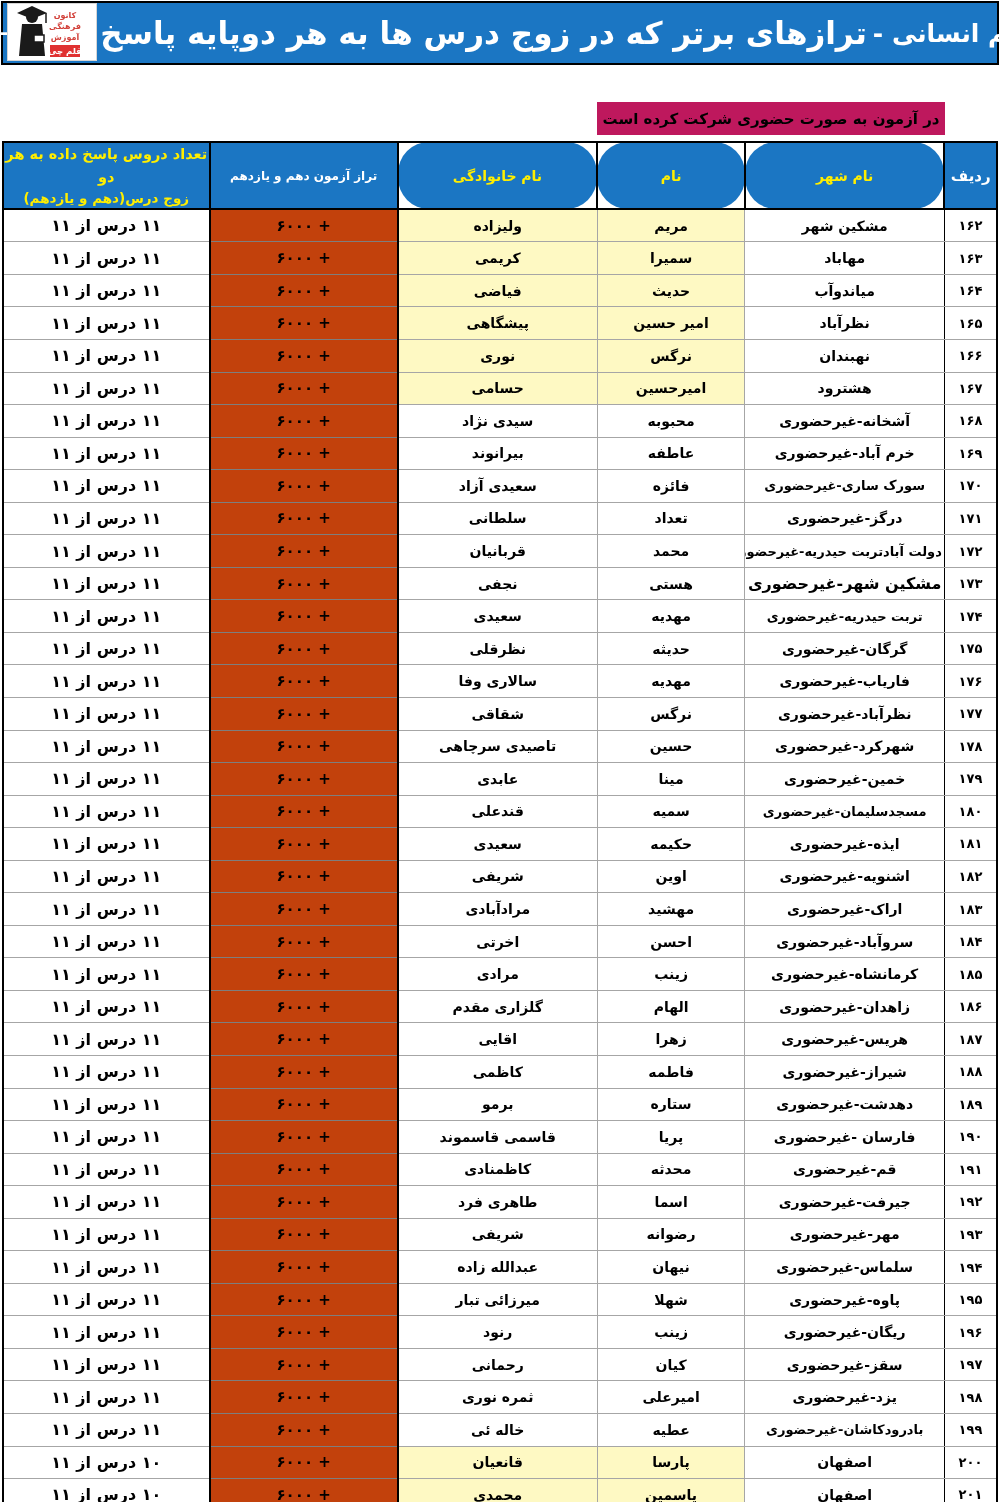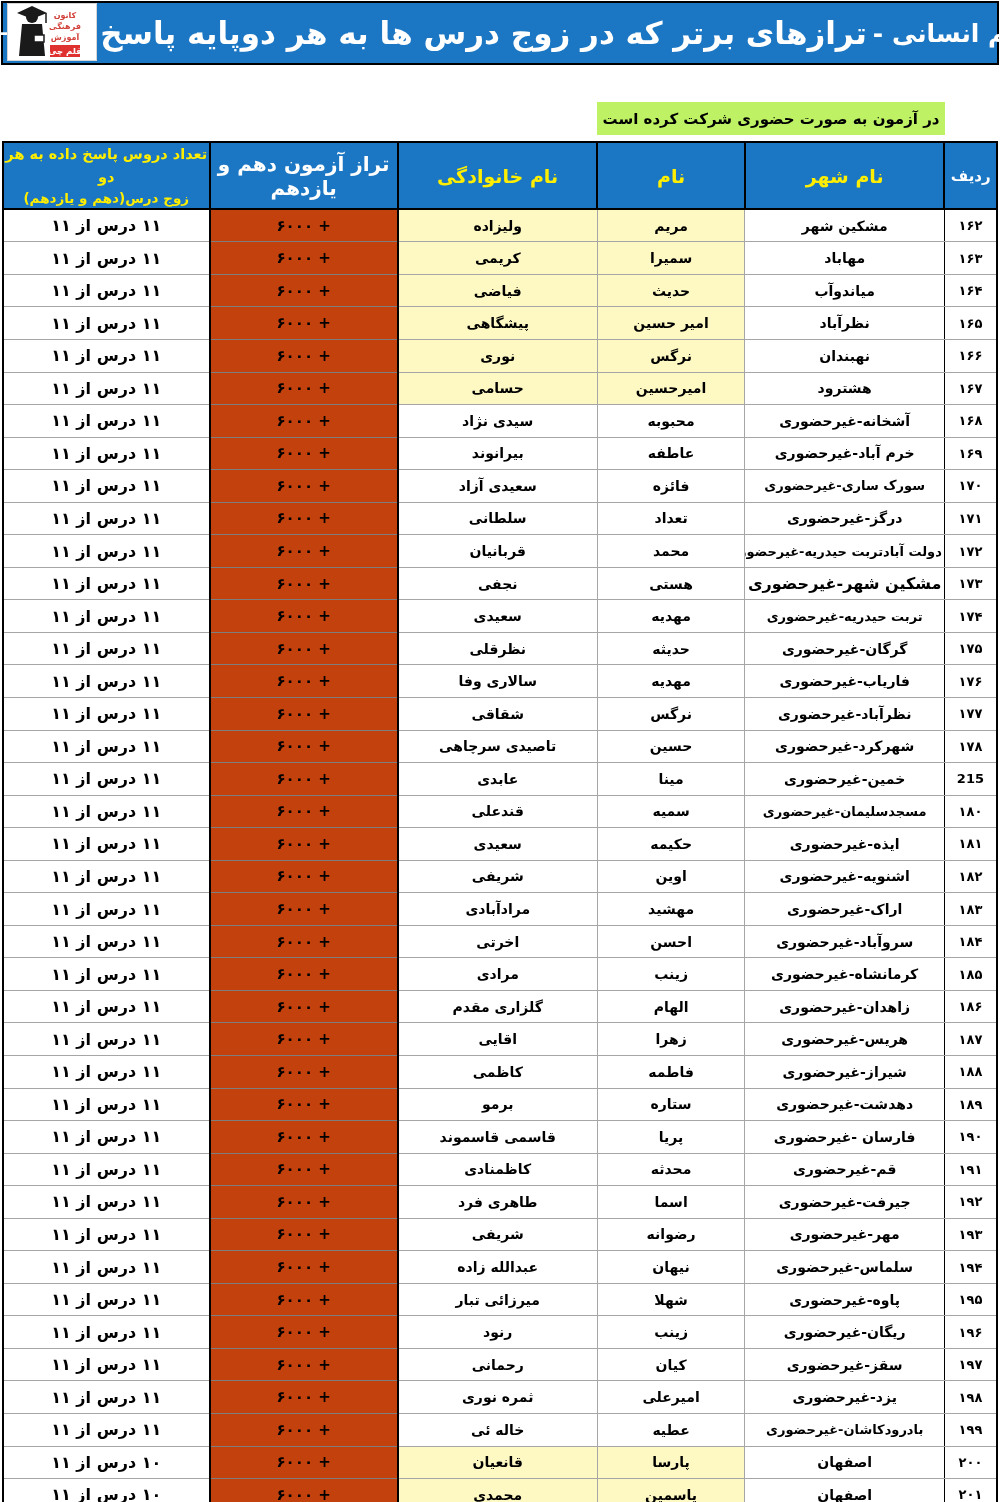--- a/index.html
+++ b/index.html
@@ -17,41 +17,41 @@
   .titlebar .t-grade{font-size:25px;font-weight:bold;}
   .titlebar .t-main{font-size:31px;font-weight:bold;margin:0 6px 0 2px;}
   .titlebar .t-exam{font-size:21px;font-weight:bold;}
   .logo{
     position:absolute;left:7px;top:3px;width:88px;height:56px;background:#14b8a6;
     border:1px solid #d5d5d5;
   }
   
   .note{
     position:absolute;left:597px;top:102px;width:348px;height:33px;
-    background:#bef264;color:#000;direction:rtl;
+    background:#be185d;color:#000;direction:rtl;
     display:flex;align-items:center;justify-content:center;
     font-size:15px;font-weight:bold;
   }
   
   table.scores{
     position:absolute;top:141px;left:2px;width:996px;
     border-collapse:collapse;table-layout:fixed;direction:rtl;
     border:2px solid #000;
   }
   thead tr{height:58px;}
   tbody tr{height:32.55px;}
   th{
     background:#1b76c3;border:2.5px solid #000;padding:0;
     font-weight:bold;vertical-align:middle;text-align:center;
   }
   th.yellow{color:#ffee00;}
   th.white{color:#fff;}
-  th.h-last,th.h-first,th.h-city{font-size:19px;}
+  th.h-last,th.h-first,th.h-city{font-size:14px;border-radius:31px;}
   th.h-radif{font-size:15px;}
-  th.h-score{font-size:20px;}
+  th.h-score{font-size:12px;}
   th .l1{font-size:14.5px;line-height:1.6;}
   th .l2{font-size:13.5px;line-height:1.4;}
   td{
     border:1px solid #a6a6a6;background:#fff;color:#000;padding:0 2px;
     text-align:center;vertical-align:middle;font-weight:bold;font-size:14px;
     overflow:hidden;white-space:nowrap;
   }
   td.c-radif{font-size:13px;border-left:1.5px solid #000;}
   td.c-score{
     background:#c2410c;font-size:15px;
@@ -247,21 +247,21 @@
       </tr>
       <tr>
         <td class="c-radif">۱۷۸</td>
         <td class="c-city">شهرکرد-غیرحضوری</td>
         <td class="c-first">حسین</td>
         <td class="c-last">تاصیدی سرچاهی</td>
         <td class="c-score">+ ۶۰۰۰</td>
         <td class="c-lessons">۱۱ درس از ۱۱</td>
       </tr>
       <tr>
-        <td class="c-radif">215</td>
+        <td class="c-radif">۱۷۹</td>
         <td class="c-city">خمین-غیرحضوری</td>
         <td class="c-first">مینا</td>
         <td class="c-last">عابدی</td>
         <td class="c-score">+ ۶۰۰۰</td>
         <td class="c-lessons">۱۱ درس از ۱۱</td>
       </tr>
       <tr>
         <td class="c-radif">۱۸۰</td>
         <td class="c-city" style="font-size: 13px;">مسجدسلیمان-غیرحضوری</td>
         <td class="c-first">سمیه</td>

